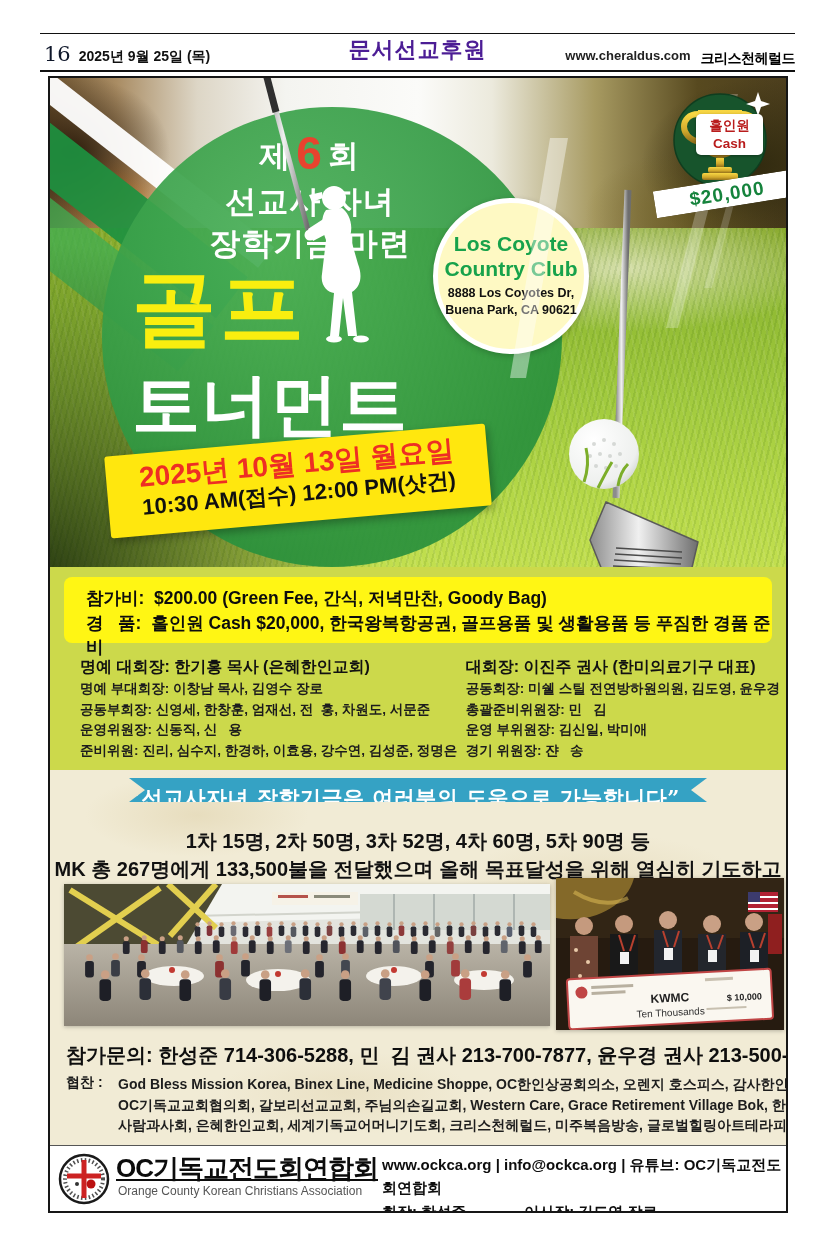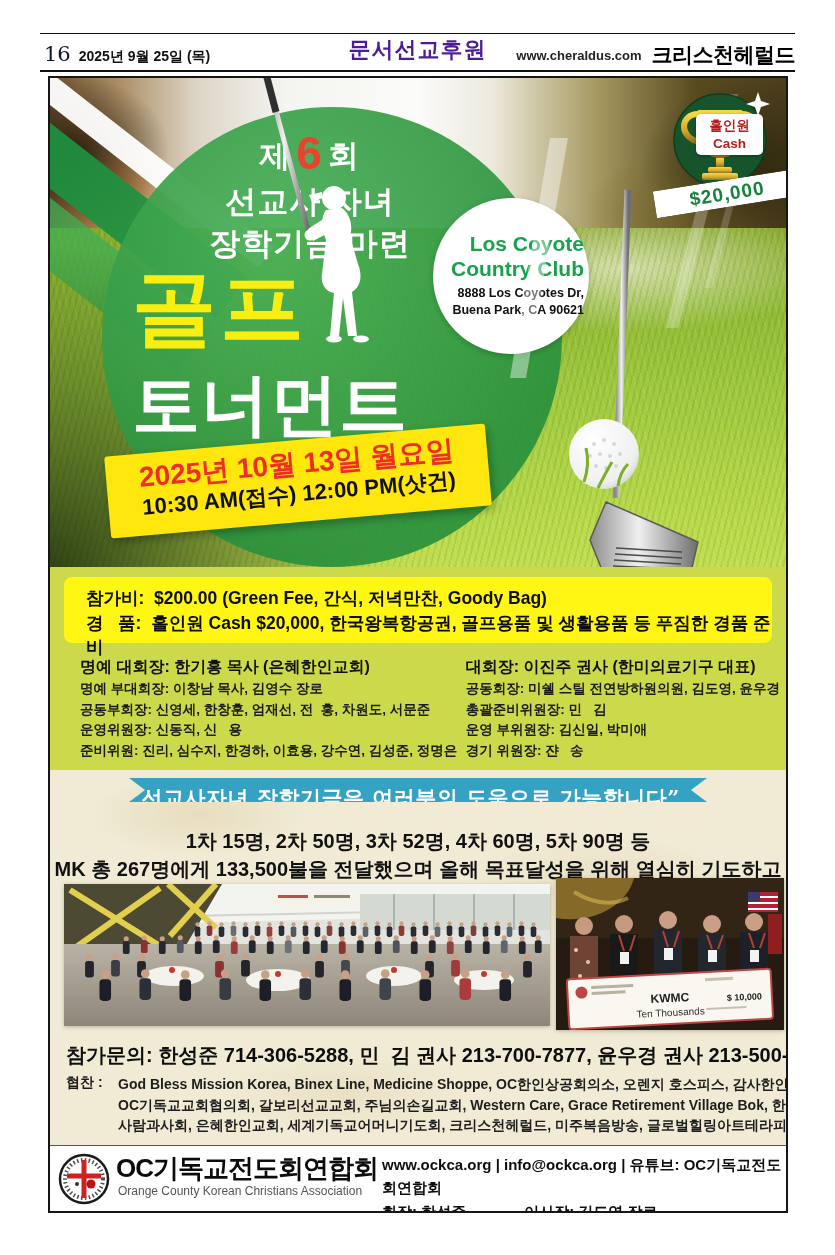--- a/index.html
+++ b/index.html
@@ -10,21 +10,21 @@
   
   .rule-top { position:absolute; left:40px; right:40px; top:33px; height:1px; background:#111; }
   .rule-bottom { position:absolute; left:40px; right:40px; top:70px; height:2px; background:#111; }
   .hdr { position:absolute; left:40px; right:40px; top:36px; height:32px; }
   .hdr-left { position:absolute; left:4px; bottom:3px; display:flex; align-items:flex-end; gap:8px; }
   .hdr-pageno { font-family:"DejaVu Serif", serif; font-size:21px; color:#0f172a; line-height:1; }
   .hdr-date { font-size:14px; font-weight:700; color:#111; line-height:1.2; }
   .hdr-center { position:absolute; left:0; right:0; bottom:3px; text-align:center; font-size:22px; font-weight:900; color:#4c1d95; letter-spacing:1px; }
   .hdr-right { position:absolute; right:0; bottom:3px; display:flex; align-items:flex-end; gap:10px; }
   .hdr-site { font-size:13px; font-weight:700; color:#222; line-height:1.5; }
-  .hdr-paper { font-size:21px; font-weight:900; color:#000; letter-spacing:-0.5px; line-height:1; }
+  .hdr-paper { font-size:14px; font-weight:900; color:#000; letter-spacing:-0.5px; line-height:1; }
 
   
   .ad { position:absolute; left:48px; top:76px; width:740px; height:1137px; border:2px solid #161616; background:#f1ebd5; overflow:hidden; }
 
   
   .poster { position:absolute; top:0; left:0; width:100%; height:489px; overflow:hidden; background:#8fb631; }
   .sky { position:absolute; top:0; left:0; width:100%; height:195px;
     background:
       radial-gradient(ellipse 140px 110px at 3% 38%, rgba(42,26,10,.95), rgba(42,26,10,0) 70%),
       radial-gradient(ellipse 90px 70px at 9% 62%, rgba(196,112,28,.75), rgba(196,112,28,0) 70%),
@@ -50,21 +50,21 @@
   .titles { position:absolute; left:110px; top:48px; width:300px; text-align:center; color:#fff; }
   .edition { font-size:31px; font-weight:900; line-height:1.2; letter-spacing:2px; }
   .ed-num { font-size:46px; color:#e8432e; padding:0 4px; vertical-align:-3px; }
   .subtitle { font-size:31px; font-weight:900; line-height:1.34; letter-spacing:1px; }
   .golf-title { position:absolute; left:30px; top:188px; width:280px; text-align:center;
     font-size:84px; font-weight:900; color:#f9ee0f; line-height:1; letter-spacing:4px; }
   .tour-title { position:absolute; left:2px; top:292px; width:436px; text-align:center;
     font-size:68px; font-weight:900; color:#ffffff; line-height:1; letter-spacing:1px; }
 
   .venue-circle { position:absolute; left:383px; top:120px; width:156px; height:156px; border-radius:50%;
-    background:#ffffff; border:5px solid #fff; text-align:right; box-shadow:0 2px 6px rgba(0,0,0,.2); }
+    background:#fef9c3; border:5px solid #fff; text-align:center; box-shadow:0 2px 6px rgba(0,0,0,.2); }
   .venue-name { margin-top:28px; font-size:21px; font-weight:900; color:#17a24b; line-height:1.2; }
   .venue-addr { margin-top:4px; font-size:12.5px; font-weight:700; color:#111; line-height:1.35; }
 
   .fg-svg { position:absolute; inset:0; width:740px; height:489px; pointer-events:none; }
 
   .date-banner { position:absolute; left:57px; top:362px; width:382px; height:82px; background:#ffe70e;
     transform:rotate(-5deg); border-radius:3px; box-shadow:2px 4px 8px rgba(0,0,0,.3); text-align:center; padding-top:8px; }
   .date-l1 { font-size:28px; font-weight:900; color:#ee2e24; line-height:1.15; }
   .date-l2 { font-size:22px; font-weight:900; color:#101010; line-height:1.25; }
 
@@ -103,21 +103,21 @@
   .photo-right { position:absolute; left:506px; top:108px; width:228px; height:152px; box-shadow:0 1px 4px rgba(0,0,0,.25); }
   .photo-left svg, .photo-right svg { display:block; width:100%; height:100%; }
   .contact-line { position:absolute; left:16px; top:272px; font-size:20px; font-weight:800; color:#0e0e0e; white-space:pre; }
   .sponsors { position:absolute; left:16px; right:8px; top:304px; padding-left:52px; }
   .sponsor-label { position:absolute; left:0; top:0; font-size:14px; font-weight:800; color:#1a1a1a; }
   .sponsor-line { font-size:14px; font-weight:600; color:#1d1d1d; line-height:1.48; white-space:nowrap; }
 
   
   .ad-footer { position:absolute; left:0; right:0; bottom:0; height:66px; background:#fff; border-top:1px solid #555; }
   .logo { position:absolute; left:8px; top:7px; width:52px; height:52px; }
-  .org-ko { position:absolute; left:66px; top:5px; font-size:26px; font-weight:900; color:#0c0c0c; letter-spacing:-1px; }
+  .org-ko { position:absolute; left:66px; top:5px; font-size:26px; font-weight:900; color:#0c0c0c; letter-spacing:-1px;text-decoration:underline; }
   .org-en { position:absolute; left:68px; top:38px; font-size:12px; font-weight:500; color:#555; }
   .foot-right { position:absolute; left:332px; top:8px; }
   .foot-links { font-size:15px; font-weight:800; color:#0e0e0e; line-height:1.5; }
   .foot-people { font-size:15px; font-weight:800; color:#0e0e0e; line-height:1.7; }
   .foot-chair { margin-left:58px; }
 </style>
 </head>
 <body>
 
 <div class="page">

